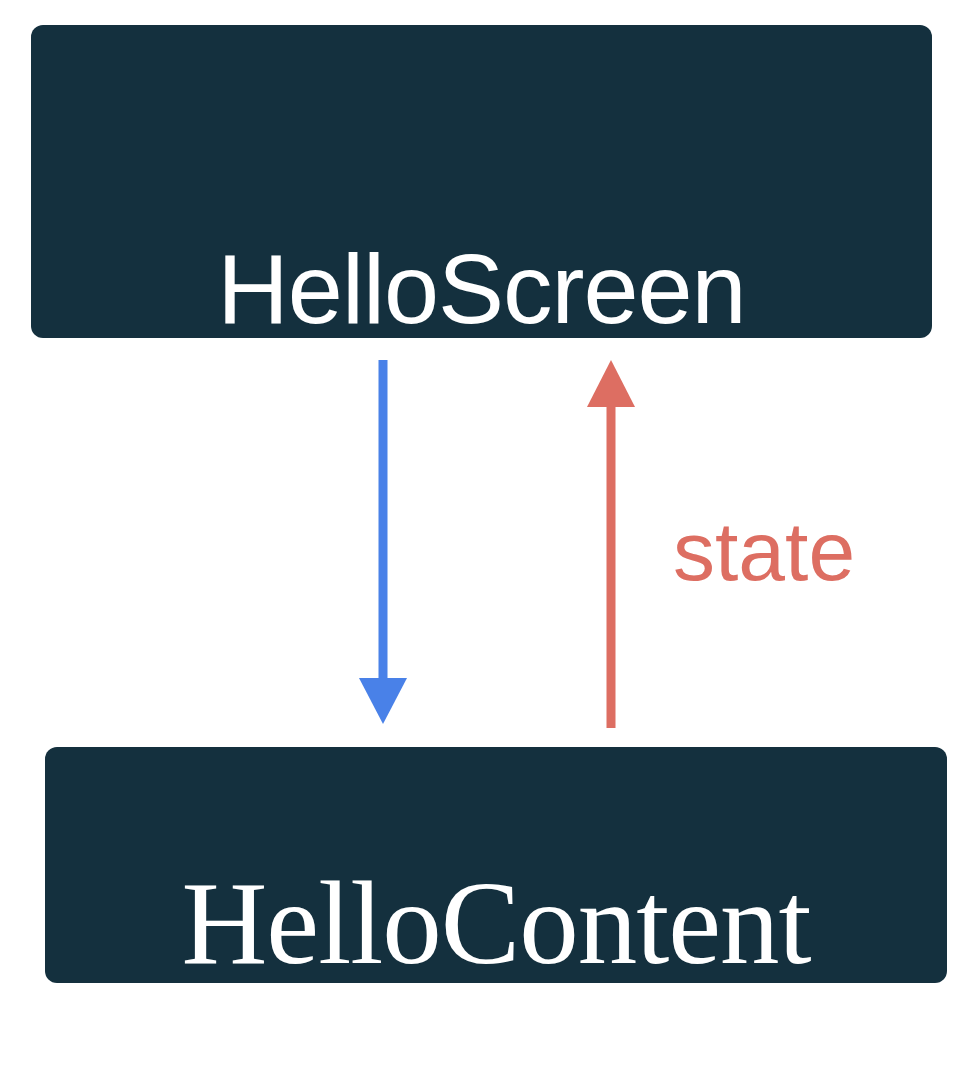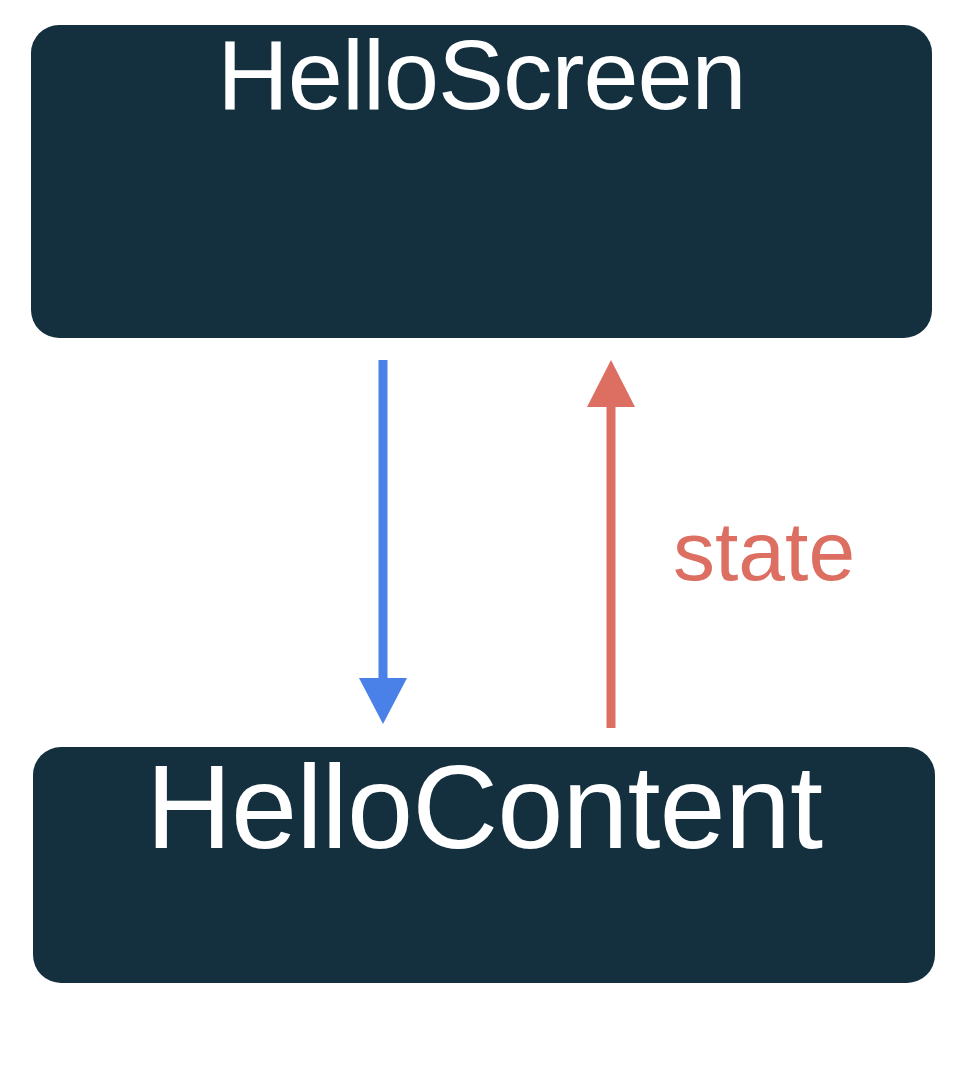--- a/index.html
+++ b/index.html
@@ -10,36 +10,37 @@
   }
   .canvas {
     position: relative;
     width: 958px;
     height: 1078px;
     background: #ffffff;
     overflow: hidden;
   }
   .node {
     position: absolute;
-    border-radius: 28px;
+    border-radius: 12px;
     display: flex;
-    align-items: flex-start;
+    align-items: flex-end;
     justify-content: center;
   }
   .node-top {
     left: 31px;
     top: 25px;
     width: 901px;
     height: 313px;
   }
   .node-bottom {
-    left: 33px;
+    left: 45px;
     top: 747px;
     width: 902px;
     height: 236px;
+    font-family: Liberation Serif, serif;
   }
   .node-label {
     color: #ffffff;
     letter-spacing: -1px;
     line-height: 1;
     white-space: nowrap;
   }
   .node-top .node-label { font-size: 99px; }
   .node-bottom .node-label { font-size: 119px; }
   .arrow {

